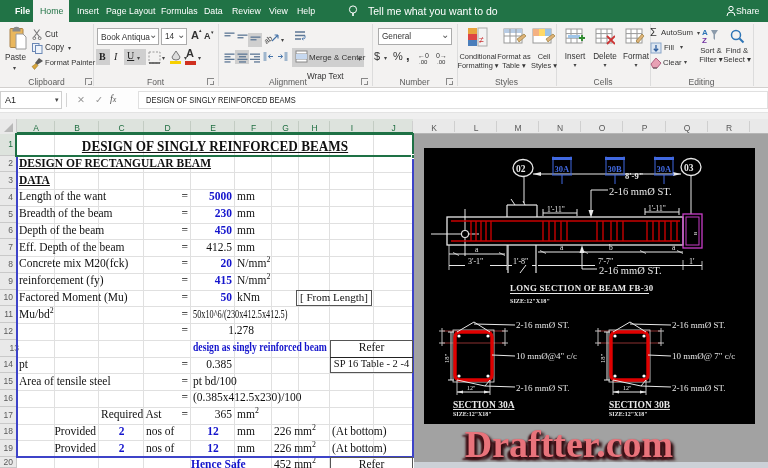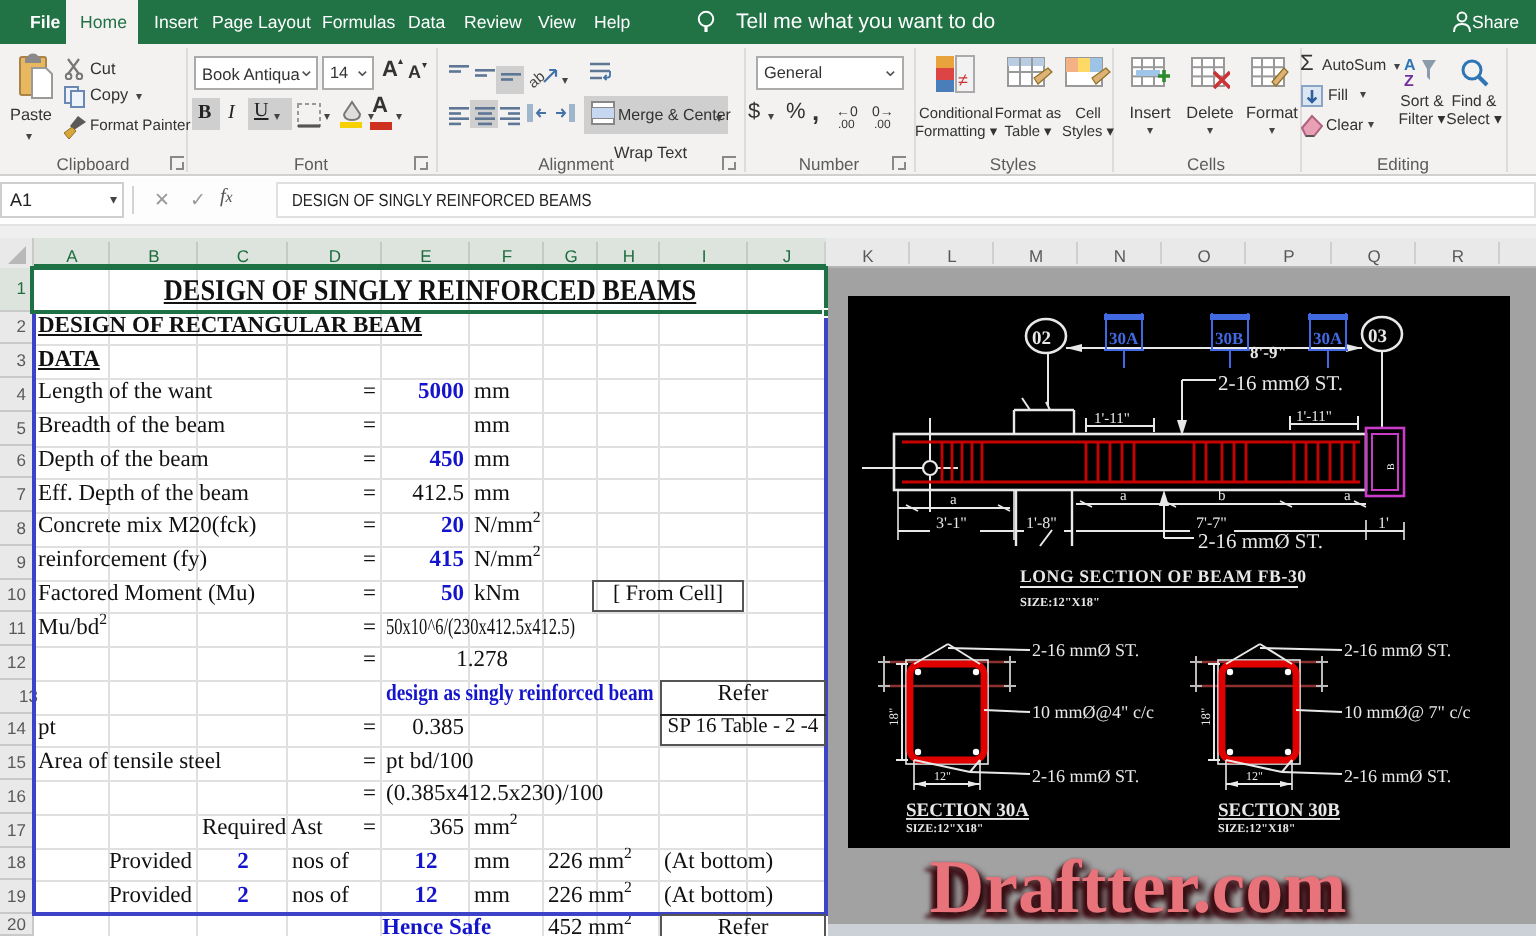--- a/index.html
+++ b/index.html
@@ -411,20 +411,21 @@
     <div class="abs" style="left:17px;top:287.75px;width:396px;height:1px;background:#e0e0e0;"></div>
     <div class="abs" style="left:17px;top:304.5px;width:396px;height:1px;background:#e0e0e0;"></div>
     <div class="abs" style="left:17px;top:321.25px;width:396px;height:1px;background:#e0e0e0;"></div>
     <div class="abs" style="left:17px;top:338px;width:396px;height:1px;background:#e0e0e0;"></div>
     <div class="cell" style="top:71.375px;left:19px;width:auto;">Length of the want</div>
     <div class="cell" style="top:71.375px;left:0;width:188px;text-align:right;">=</div>
     <div class="cell" style="top:71.375px;left:0;width:232px;text-align:right;"><b class="blue">5000</b></div>
     <div class="cell" style="top:71.375px;left:237px;width:auto;">mm</div>
     <div class="cell" style="top:88.125px;left:19px;width:auto;">Breadth of the beam</div>
     <div class="cell" style="top:88.125px;left:0;width:188px;text-align:right;">=</div>
+    <div class="cell" style="top:88.125px;left:0;width:232px;text-align:right;"><b class="blue">230</b></div>
     <div class="cell" style="top:88.125px;left:237px;width:auto;">mm</div>
     <div class="cell" style="top:104.875px;left:19px;width:auto;">Depth of the beam</div>
     <div class="cell" style="top:104.875px;left:0;width:188px;text-align:right;">=</div>
     <div class="cell" style="top:104.875px;left:0;width:232px;text-align:right;"><b class="blue">450</b></div>
     <div class="cell" style="top:104.875px;left:237px;width:auto;">mm</div>
     <div class="cell" style="top:121.625px;left:19px;width:auto;">Eff. Depth of the beam</div>
     <div class="cell" style="top:121.625px;left:0;width:188px;text-align:right;">=</div>
     <div class="cell" style="top:121.625px;left:0;width:232px;text-align:right;">412.5</div>
     <div class="cell" style="top:121.625px;left:237px;width:auto;">mm</div>
     <div class="cell" style="top:138.375px;left:19px;width:auto;">Concrete mix M20(fck)</div>
@@ -473,21 +474,21 @@
     <div class="cell" style="top:322.625px;left:332px;width:auto;">(At bottom)</div>
     <div class="cell" style="top:339.375px;left:191px;width:44px;text-align:center;"><b class="blue">Hence Safe</b></div>
     <div class="cell" style="top:339.375px;left:274px;width:auto;">452 mm<sup>2</sup></div>
     <div class="cell" style="left: 19px; top: 37.875px;;"><b><u>DESIGN OF RECTANGULAR BEAM</u></b></div>
     <div class="cell" style="left: 19px; top: 54.625px;;"><b><u>DATA</u></b></div>
     <div class="cell" style="left: 17px; top: 18.75px;;left:17px;width:396px;text-align:center;font-size:15px;transform:scaleX(0.88);transform-origin:50% 50%;"><b><u>DESIGN OF SINGLY REINFORCED BEAMS</u></b></div>
     <div class="abs" style="left: 16px; top: 35.5px; width: 398px; height: 303.5px; border: 2px solid rgb(61, 67, 200); pointer-events: none;"></div>
     <div class="abs" style="left: 15px; top: 14px; width: 399px; height: 23.5px; border: 2px solid rgb(30, 113, 69);"></div>
     <div class="abs" style="left: 411px; top: 34.5px; width: 5px; height: 5px; background: rgb(30, 113, 69); border: 1px solid rgb(255, 255, 255);"></div>
     <div class="abs" style="left: 296px; top: 170.5px; width: 76px; height: 16.75px; border: 1px solid rgb(85, 85, 85);"></div>
-    <div class="cell" style="left: 296px; top: 171.875px; width: 76px; text-align: center;"><span style="font-size:11px;">[ From Cell]</span></div>
+    <div class="cell" style="left: 296px; top: 171.875px; width: 76px; text-align: center;"><span style="font-size:11px;">[ From Length]</span></div>
     <div class="abs" style="left: 330px; top: 220.75px; width: 83px; height: 33.5px; border: 1px solid rgb(85, 85, 85);"></div>
     <div class="abs" style="left: 330px; top: 237.5px; width: 83px; height: 1px; background: rgb(34, 34, 34);"></div>
     <div class="cell" style="left: 330px; top: 222.125px;;left:330px;width:83px;text-align:center;">Refer</div>
     <div class="cell" style="left: 330px; top: 238.875px;;left:330px;width:83px;text-align:center;font-size:10.5px;">SP 16 Table - 2 -4</div>
     <div class="abs" style="left: 330px; top: 338px; width: 83px; height: 16.75px; border: 1px solid rgb(85, 85, 85);"></div>
     <div class="cell" style="left: 330px; top: 339.375px;;left:330px;width:83px;text-align:center;">Refer</div>
   </div>
 
 <div class="abs" style="left:414px;top:134px;width:354px;height:328px;background:#a2a2a2;"></div>
 <div class="abs" style="left:414px;top:462px;width:354px;height:6px;background:#ccd1d7;"></div>

